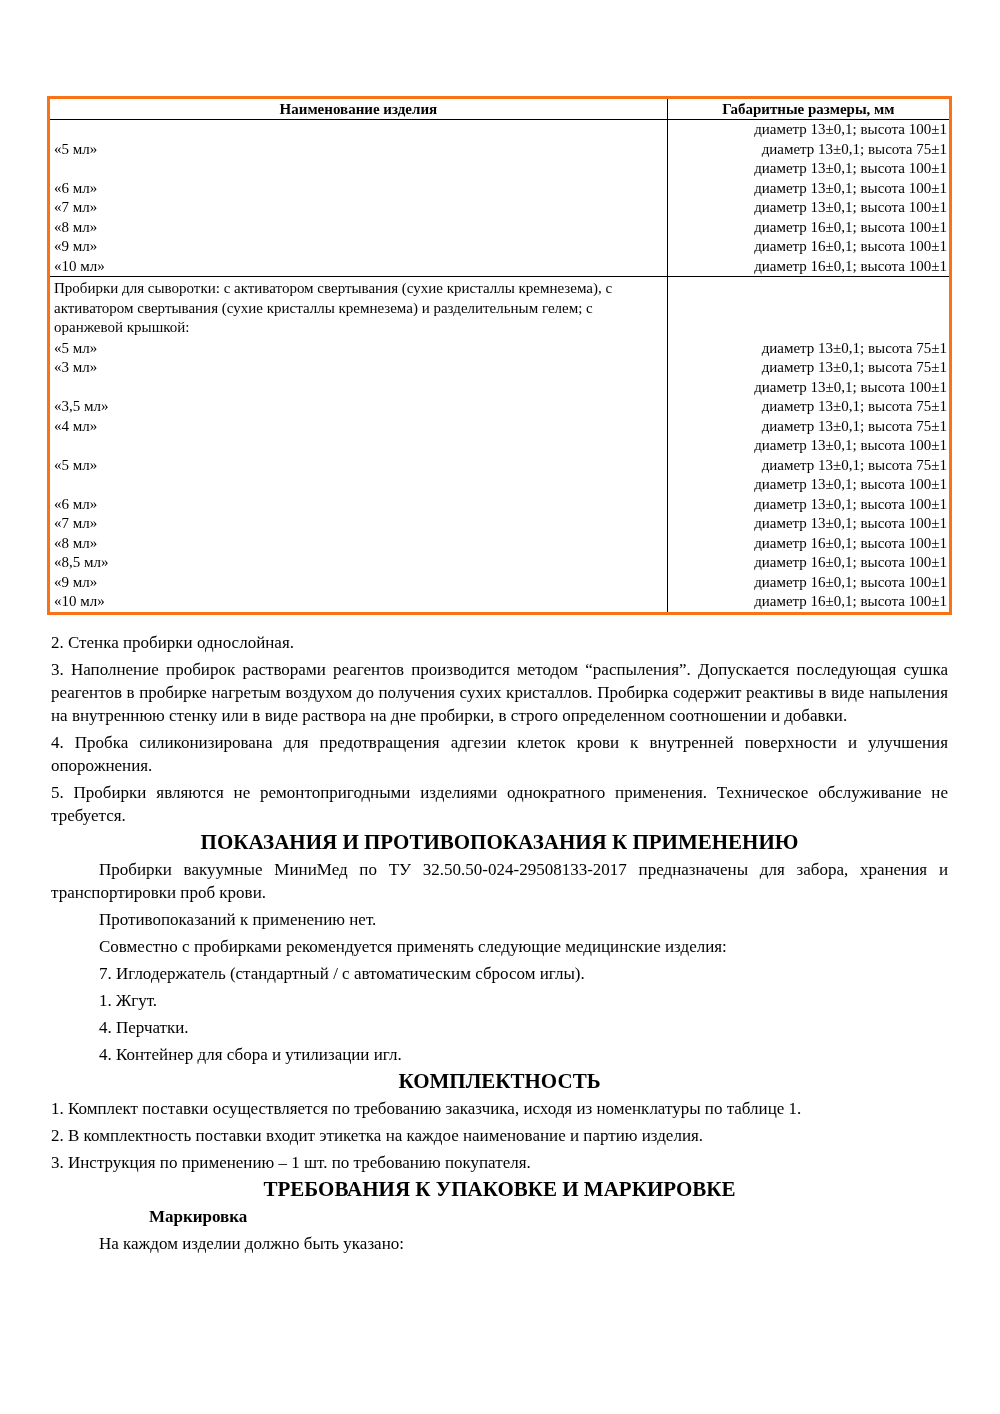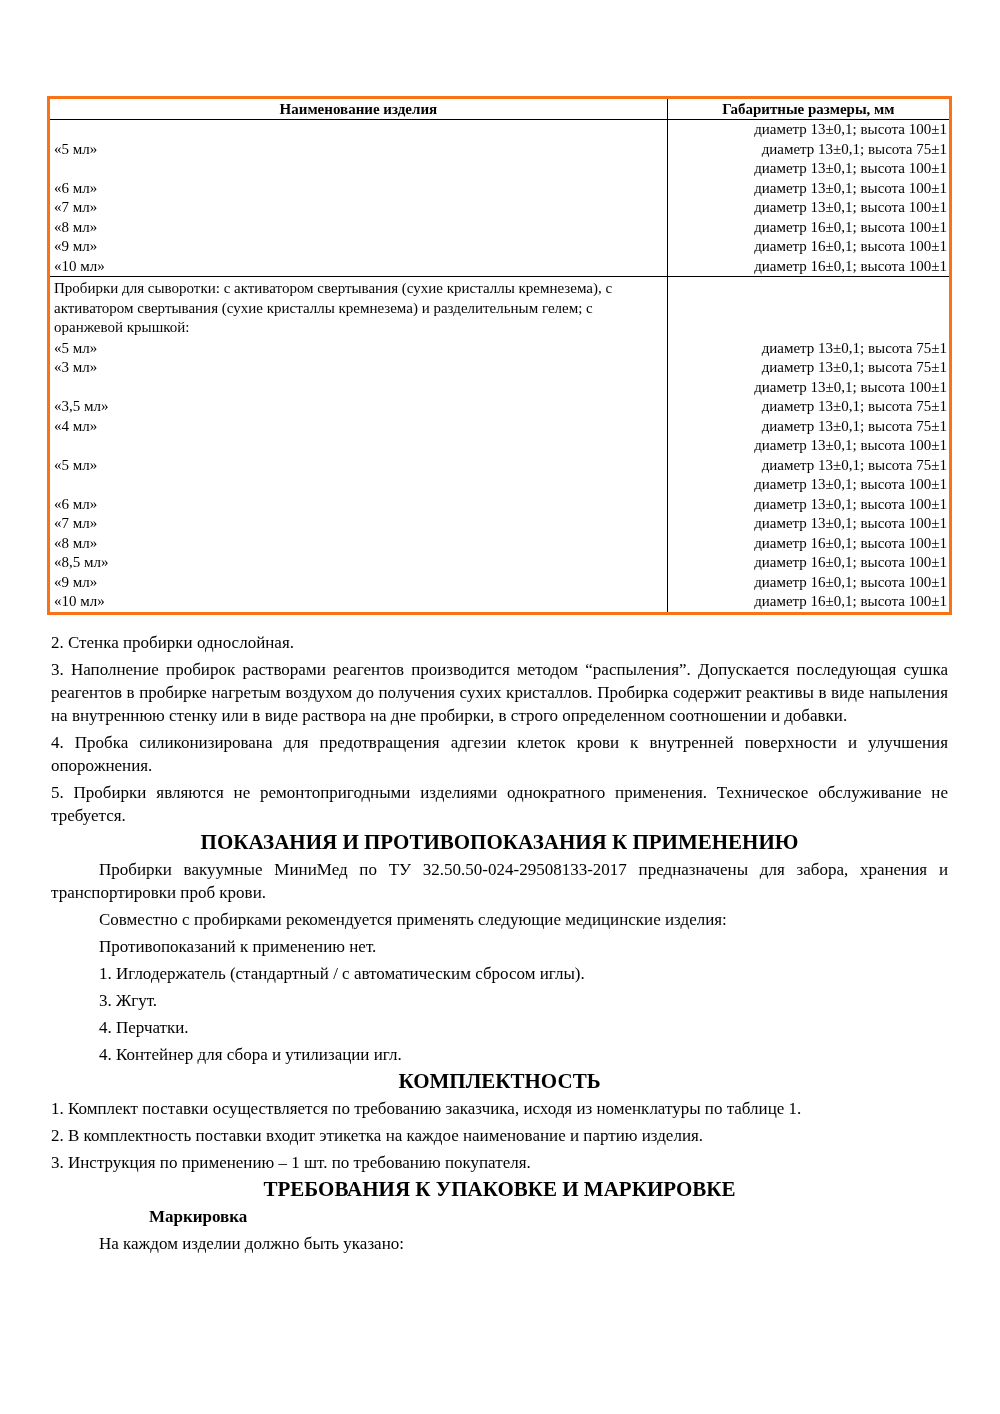--- a/index.html
+++ b/index.html
@@ -194,24 +194,24 @@
 
   <div class="body-text">
 
     <p>2. Стенка пробирки однослойная.</p>
     <p class="justify">3. Наполнение пробирок растворами реагентов производится методом “распыления”. Допускается последующая сушка реагентов в пробирке нагретым воздухом до получения сухих кристаллов. Пробирка содержит реактивы в виде напыления на внутреннюю стенку или в виде раствора на дне пробирки, в строго определенном соотношении и добавки.</p>
     <p class="justify">4. Пробка силиконизирована для предотвращения адгезии клеток крови к внутренней поверхности и улучшения опорожнения.</p>
     <p class="justify">5. Пробирки являются не ремонтопригодными изделиями однократного применения. Техническое обслуживание не требуется.</p>
 
     <p class="section-heading">ПОКАЗАНИЯ И ПРОТИВОПОКАЗАНИЯ К ПРИМЕНЕНИЮ</p>
     <p class="justify indent">Пробирки вакуумные МиниМед по ТУ 32.50.50-024-29508133-2017 предназначены для забора, хранения и транспортировки проб крови.</p>
+    <p class="indent">Противопоказаний к применению нет.</p>
     <p class="indent">Совместно с пробирками рекомендуется применять следующие медицинские изделия:</p>
-    <p class="indent">Противопоказаний к применению нет.</p>
-    <p class="list-item">1. Иглодержатель (стандартный / с автоматическим сбросом иглы).</p>
-    <p class="list-item">3. Жгут.</p>
+    <p class="list-item">7. Иглодержатель (стандартный / с автоматическим сбросом иглы).</p>
+    <p class="list-item">1. Жгут.</p>
     <p class="list-item">4. Перчатки.</p>
     <p class="list-item">4. Контейнер для сбора и утилизации игл.</p>
 
     <p class="section-heading">КОМПЛЕКТНОСТЬ</p>
     <p class="justify">1. Комплект поставки осуществляется по требованию заказчика, исходя из номенклатуры по таблице 1.</p>
     <p class="justify">2. В комплектность поставки входит этикетка на каждое наименование и партию изделия.</p>
     <p class="justify">3. Инструкция по применению – 1 шт. по требованию покупателя.</p>
 
     <p class="section-heading">ТРЕБОВАНИЯ К УПАКОВКЕ И МАРКИРОВКЕ</p>
     <p class="subheading">Маркировка</p>

